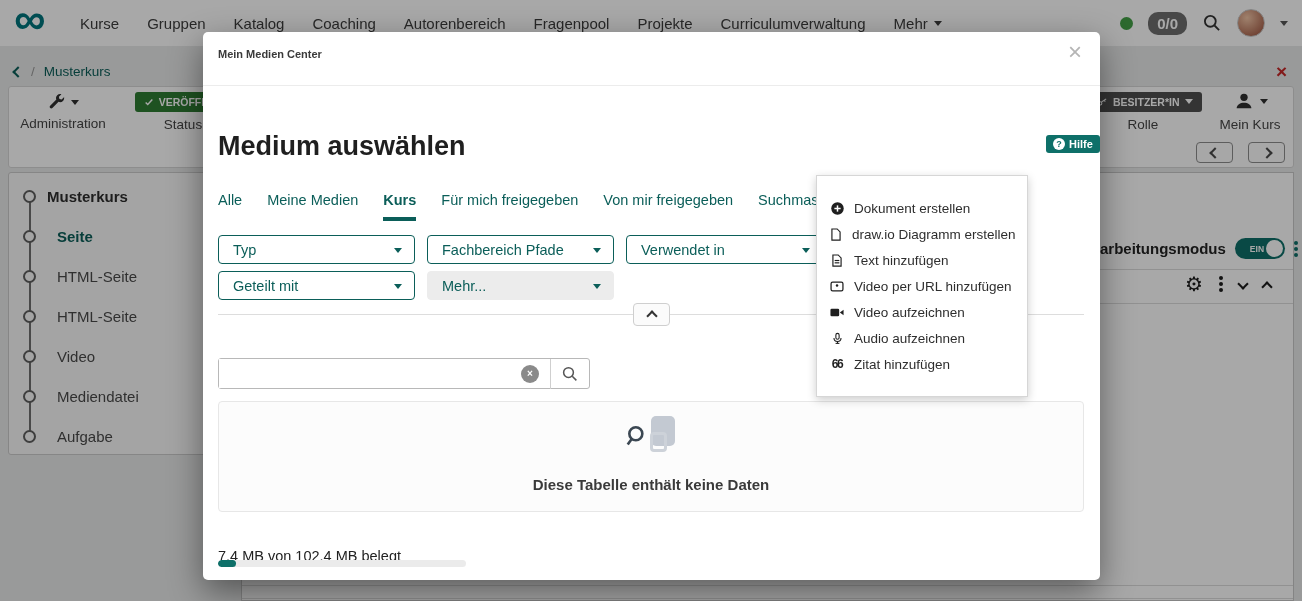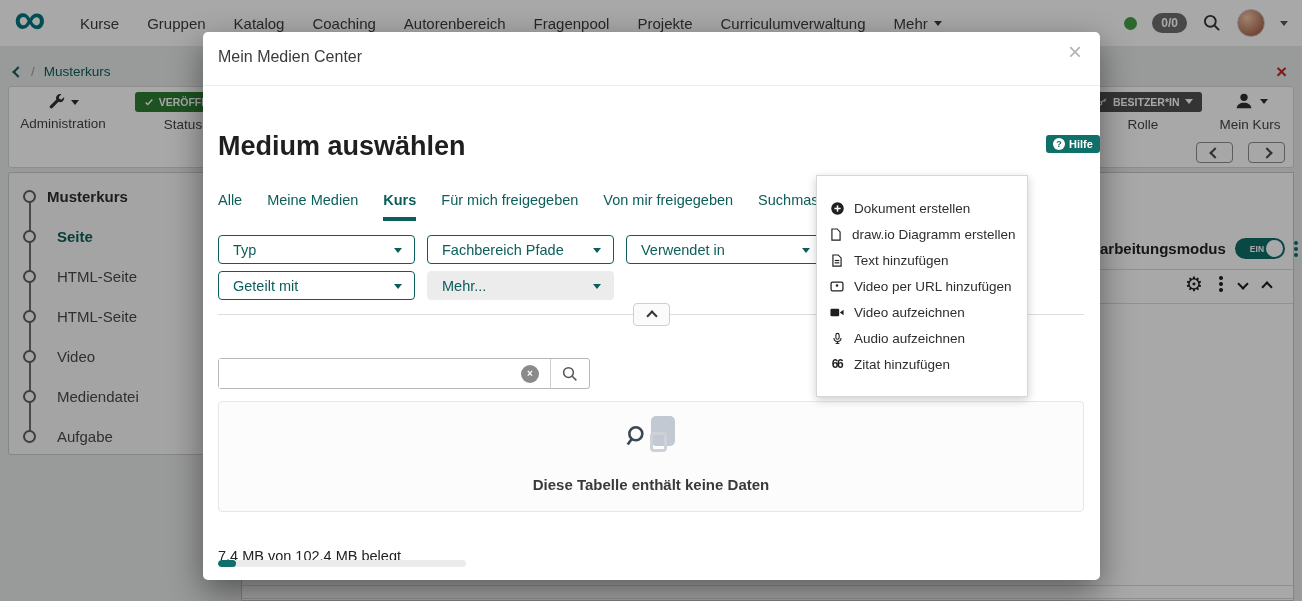--- a/index.html
+++ b/index.html
@@ -7,21 +7,21 @@
   .canvas { position:relative; width:1302px; height:601px; overflow:hidden; background:#e9eaea; }
 
   
   .bg-layer { position:absolute; inset:0; }
   .topnav { position:absolute; left:0; top:0; width:1302px; height:46px; background:#fff; }
   .logo { position:absolute; left:14px; top:-6px; font-size:44px; font-weight:bold; color:var(--brand-logo); }
   .nav-items { position:absolute; left:80px; top:0; height:46px; display:flex; align-items:center; gap:28px; }
   .nav-item { font-size:15px; color:#3d3d3d; white-space:nowrap; display:flex; align-items:center; gap:6px; }
   .nav-right { position:absolute; right:14px; top:0; height:46px; display:flex; align-items:center; gap:15px; }
   .presence-dot { width:13px; height:13px; border-radius:50%; background:var(--presence-green); }
-  .counter-pill { background:#6e6e6e; color:#fff; font-size:12px; font-weight:bold; padding:3px 9px; border-radius:10px; }
+  .counter-pill { background:#6e6e6e; color:#fff; font-size:15px; font-weight:bold; padding:3px 9px; border-radius:10px; }
   .avatar { width:28px; height:28px; border-radius:50%; background:radial-gradient(circle at 35% 30%, #f2c5a6, #a9644e 80%); border:1px solid #c9c9c9; }
   .caret { display:inline-block; width:0; height:0; border:4px solid transparent; border-top:5px solid currentColor; margin-top:5px; }
   .chev { display:inline-block; width:8px; height:8px; border-left:2px solid currentColor; border-bottom:2px solid currentColor; }
   .chev.left { transform:rotate(45deg); }
   .chev.right { transform:rotate(-135deg); }
   .chev.up { transform:rotate(135deg); }
   .chev.down { transform:rotate(-45deg); }
 
   .breadcrumb { position:absolute; left:14px; top:64px; display:flex; align-items:center; gap:9px; font-size:13.5px; color:var(--accent-teal); }
   .breadcrumb .sep { color:#9a9a9a; }
@@ -51,21 +51,21 @@
   .toggle-text { position:absolute; left:8px; top:6px; font-size:8.5px; font-weight:bold; color:#fff;margin-left:7px; }
   .toggle-knob { position:absolute; right:2px; top:2px; width:17px; height:17px; border-radius:50%; background:#fff; }
   .vdots span { display:block; width:4px; height:4px; border-radius:50%; background:currentColor; margin:2px auto; }
   .bg-iconrow { position:absolute; left:1185px; top:274px; display:flex; align-items:center; gap:16px; color:#1c1c1c; }
   .gear-glyph { font-size:20px; line-height:20px; }
 
   
   .overlay { position:absolute; inset:0; background:rgba(0,0,0,0.34); }
   .modal { position:absolute; left:203px; top:32px; width:897px; height:548px; background:#fff; border-radius:5px; box-shadow:0 12px 34px rgba(0,0,0,0.45); }
   .modal-header { position:absolute; left:0; top:0; width:100%; height:54px; border-bottom:1px solid #ececec; }
-  .modal-title { position:absolute; left:15px; top:16px; font-size:16px; font-weight:normal; color:#3a3a3a;text-align:center; }
+  .modal-title { position:absolute; left:15px; top:16px; font-size:11px; font-weight:bold; color:#3a3a3a;text-align:center; }
   .modal-close { position:absolute; right:18px; top:8px; font-size:24px; color:#b5b5b5; line-height:24px; }
 
   .modal-heading { position:absolute; left:15px; top:99px; font-size:27px; font-weight:bold; color:#1f1f1f; }
   .btn-group { position:absolute; left:597px; top:105px; display:flex; height:31px; border:1px solid #9e9e9e; border-radius:4px; overflow:hidden; background:#fff; }
   .btn-main { display:flex; align-items:center; gap:8px; padding:0 13px; font-size:14.5px; color:#2e2e2e; background:#fff; }
   .btn-caret { width:32px; display:flex; align-items:center; justify-content:center; background:#d7d7d7; border-left:1px solid #9e9e9e; color:#2e2e2e; }
   .help-badge { position:absolute; left:843px; top:103px; display:flex; align-items:center; gap:4px; background:var(--teal-bright); color:#fff; font-size:11px; font-weight:bold; padding:3px 7px; border-radius:3px; }
   .help-q { width:12px; height:12px; border-radius:50%; background:#fff; color:var(--teal-bright); font-size:9px; font-weight:bold; text-align:center; line-height:12px; }
 
   .tabs { position:absolute; left:15px; top:160px; display:flex; gap:25px; }

